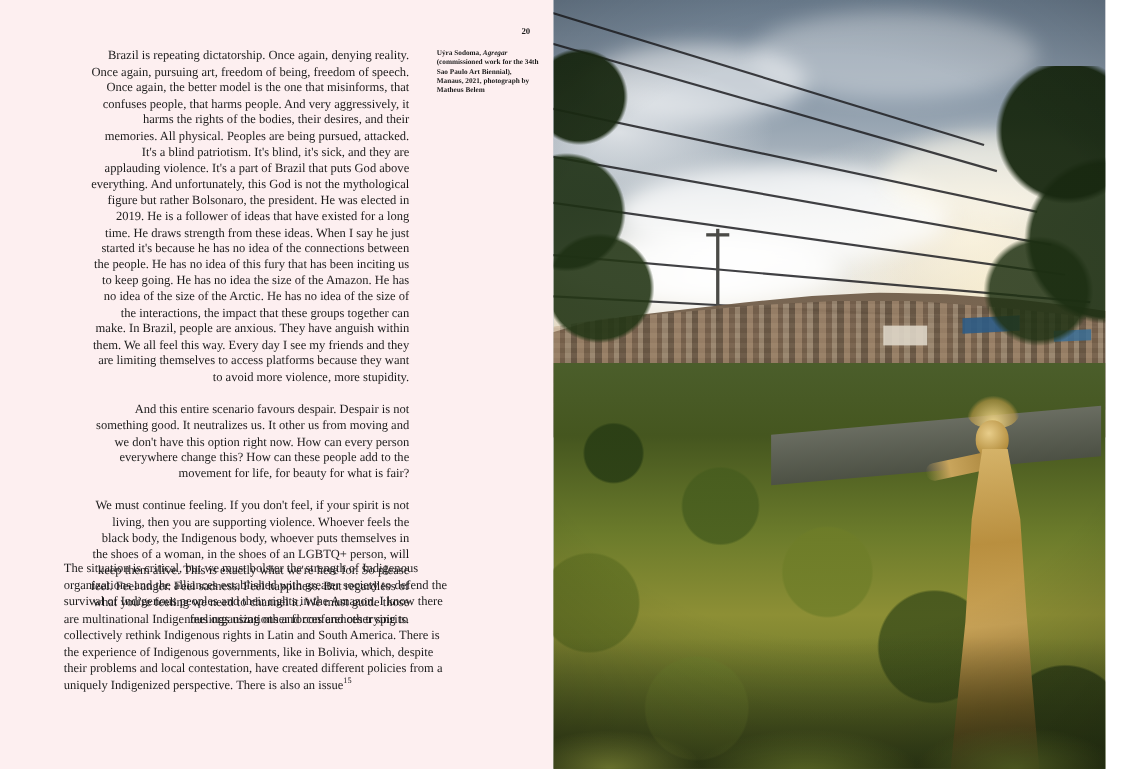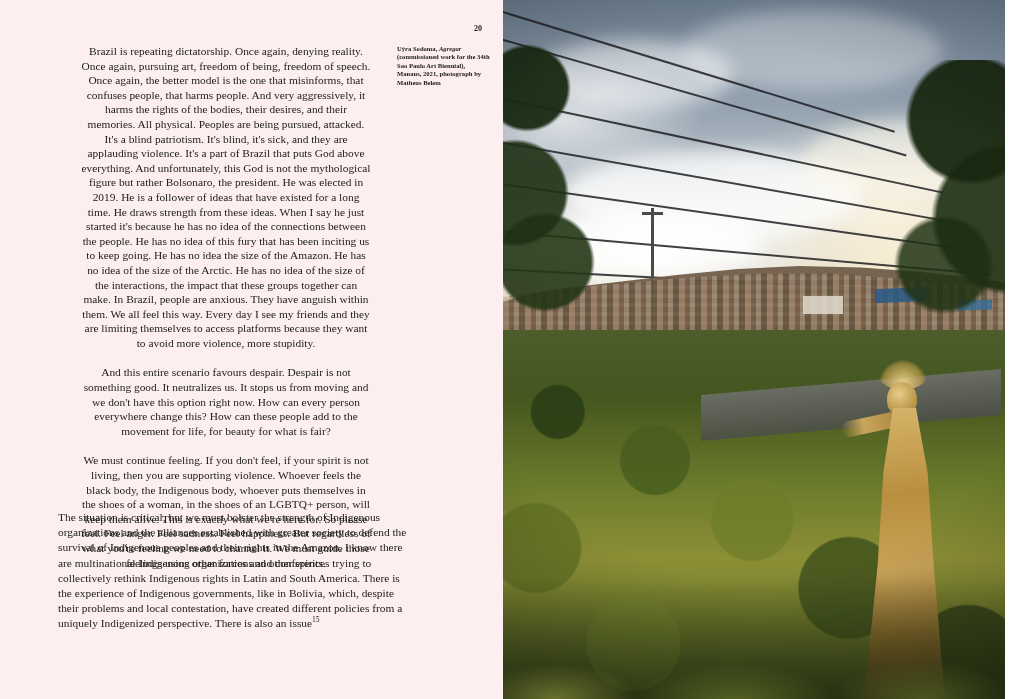--- a/index.html
+++ b/index.html
@@ -39,21 +39,21 @@
     position: absolute;
     left: 80px;
     top: 44px;
     width: 292px;
   }
   .body-column p {
     margin: 0 0 15px 0;
     font-size: 11.4px;
     line-height: 14.6px;
     color: #1b1b1b;
-    text-align: center;
+    text-align: right;
     font-family: "Liberation Serif", serif;
   }
   .wide-block {
     position: absolute;
     left: 42px;
     top: 494px;
     width: 385px;
   }
   .wide-block p {
     margin: 16px;
@@ -269,21 +269,21 @@
     <div class="folio">20</div>
 
     <div class="caption">
       <span>Uýra Sodoma,</span>
       <span class="it">Agregar</span>
       <span>(commissioned work for the 34th Sao Paulo Art Biennial), Manaus, 2021, photograph by Matheus Belem</span>
     </div>
 
     <div class="body-column">
       <p>Brazil is repeating dictatorship. Once again, denying reality. Once again, pursuing art, freedom of being, freedom of speech. Once again, the better model is the one that misinforms, that confuses people, that harms people. And very aggressively, it harms the rights of the bodies, their desires, and their memories. All physical. Peoples are being pursued, attacked. It's a blind patriotism. It's blind, it's sick, and they are applauding violence. It's a part of Brazil that puts God above everything. And unfortunately, this God is not the mythological figure but rather Bolsonaro, the president. He was elected in 2019. He is a follower of ideas that have existed for a long time. He draws strength from these ideas. When I say he just started it's because he has no idea of the connections between the people. He has no idea of this fury that has been inciting us to keep going. He has no idea the size of the Amazon. He has no idea of the size of the Arctic. He has no idea of the size of the interactions, the impact that these groups together can make. In Brazil, people are anxious. They have anguish within them. We all feel this way. Every day I see my friends and they are limiting themselves to access platforms because they want to avoid more violence, more stupidity.</p>
-      <p>And this entire scenario favours despair. Despair is not something good. It neutralizes us. It stops us from moving and we don't have this option right now. How can every person everywhere change this? How can these people add to the movement for life, for beauty for what is fair?</p>
+      <p>And this entire scenario favours despair. Despair is not something good. It neutralizes us. It other us from moving and we don't have this option right now. How can every person everywhere change this? How can these people add to the movement for life, for beauty for what is fair?</p>
       <p>We must continue feeling. If you don't feel, if your spirit is not living, then you are supporting violence. Whoever feels the black body, the Indigenous body, whoever puts themselves in the shoes of a woman, in the shoes of an LGBTQ+ person, will keep them alive. This is exactly what we're here for. So please feel. Feel anger. Feel sadness. Feel happiness. But regardless of what you're feeling we need to channel it. We must guide those feelings using other forces and other spirits.</p>
     </div>
 
     <div class="wide-block">
       <p><span>The situation is critical, but we must bolster the strength of Indigenous organizations and the alliances established with greater society to defend the survival of Indigenous peoples and their rights in the Amazon. I know there are multinational Indigenous organizations and conferences trying to collectively rethink Indigenous rights in Latin and South America. There is the experience of Indigenous governments, like in Bolivia, which, despite their problems and local contestation, have created different policies from a uniquely Indigenized perspective. There is also an issue</span><span class="footnote-ref">15</span></p>
     </div>
   </div>
 
   <div class="right-col">
     <div class="photo">

